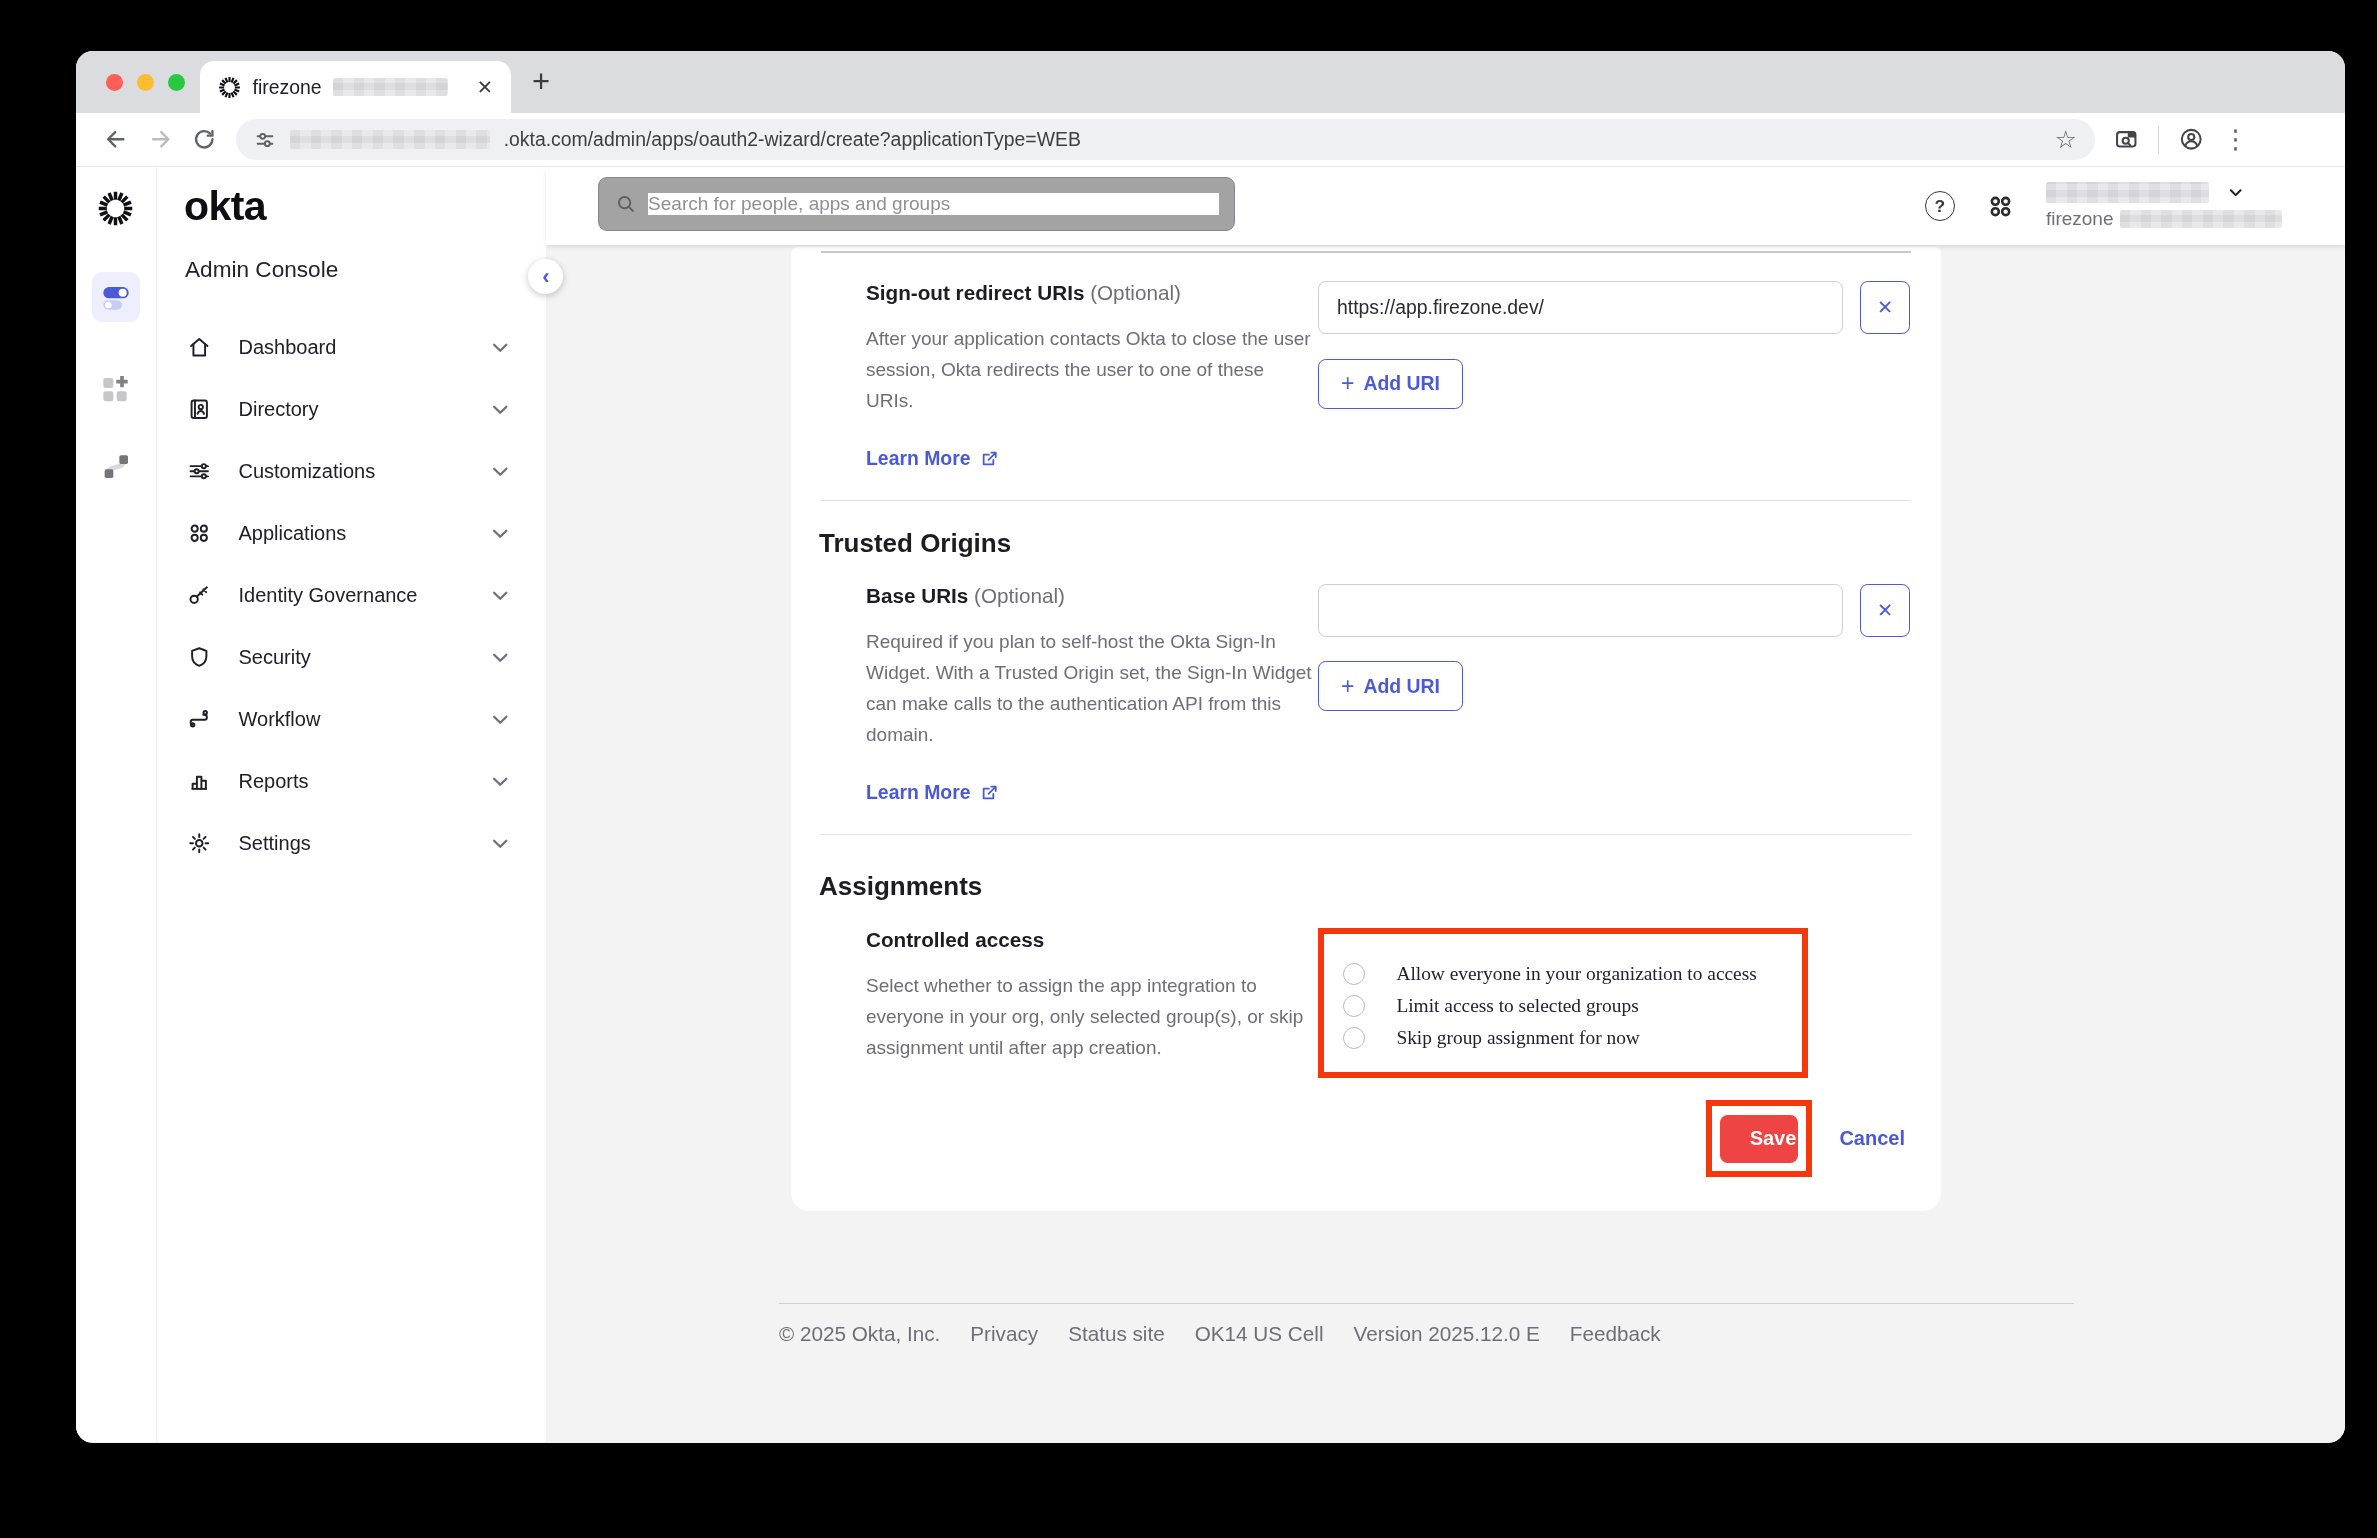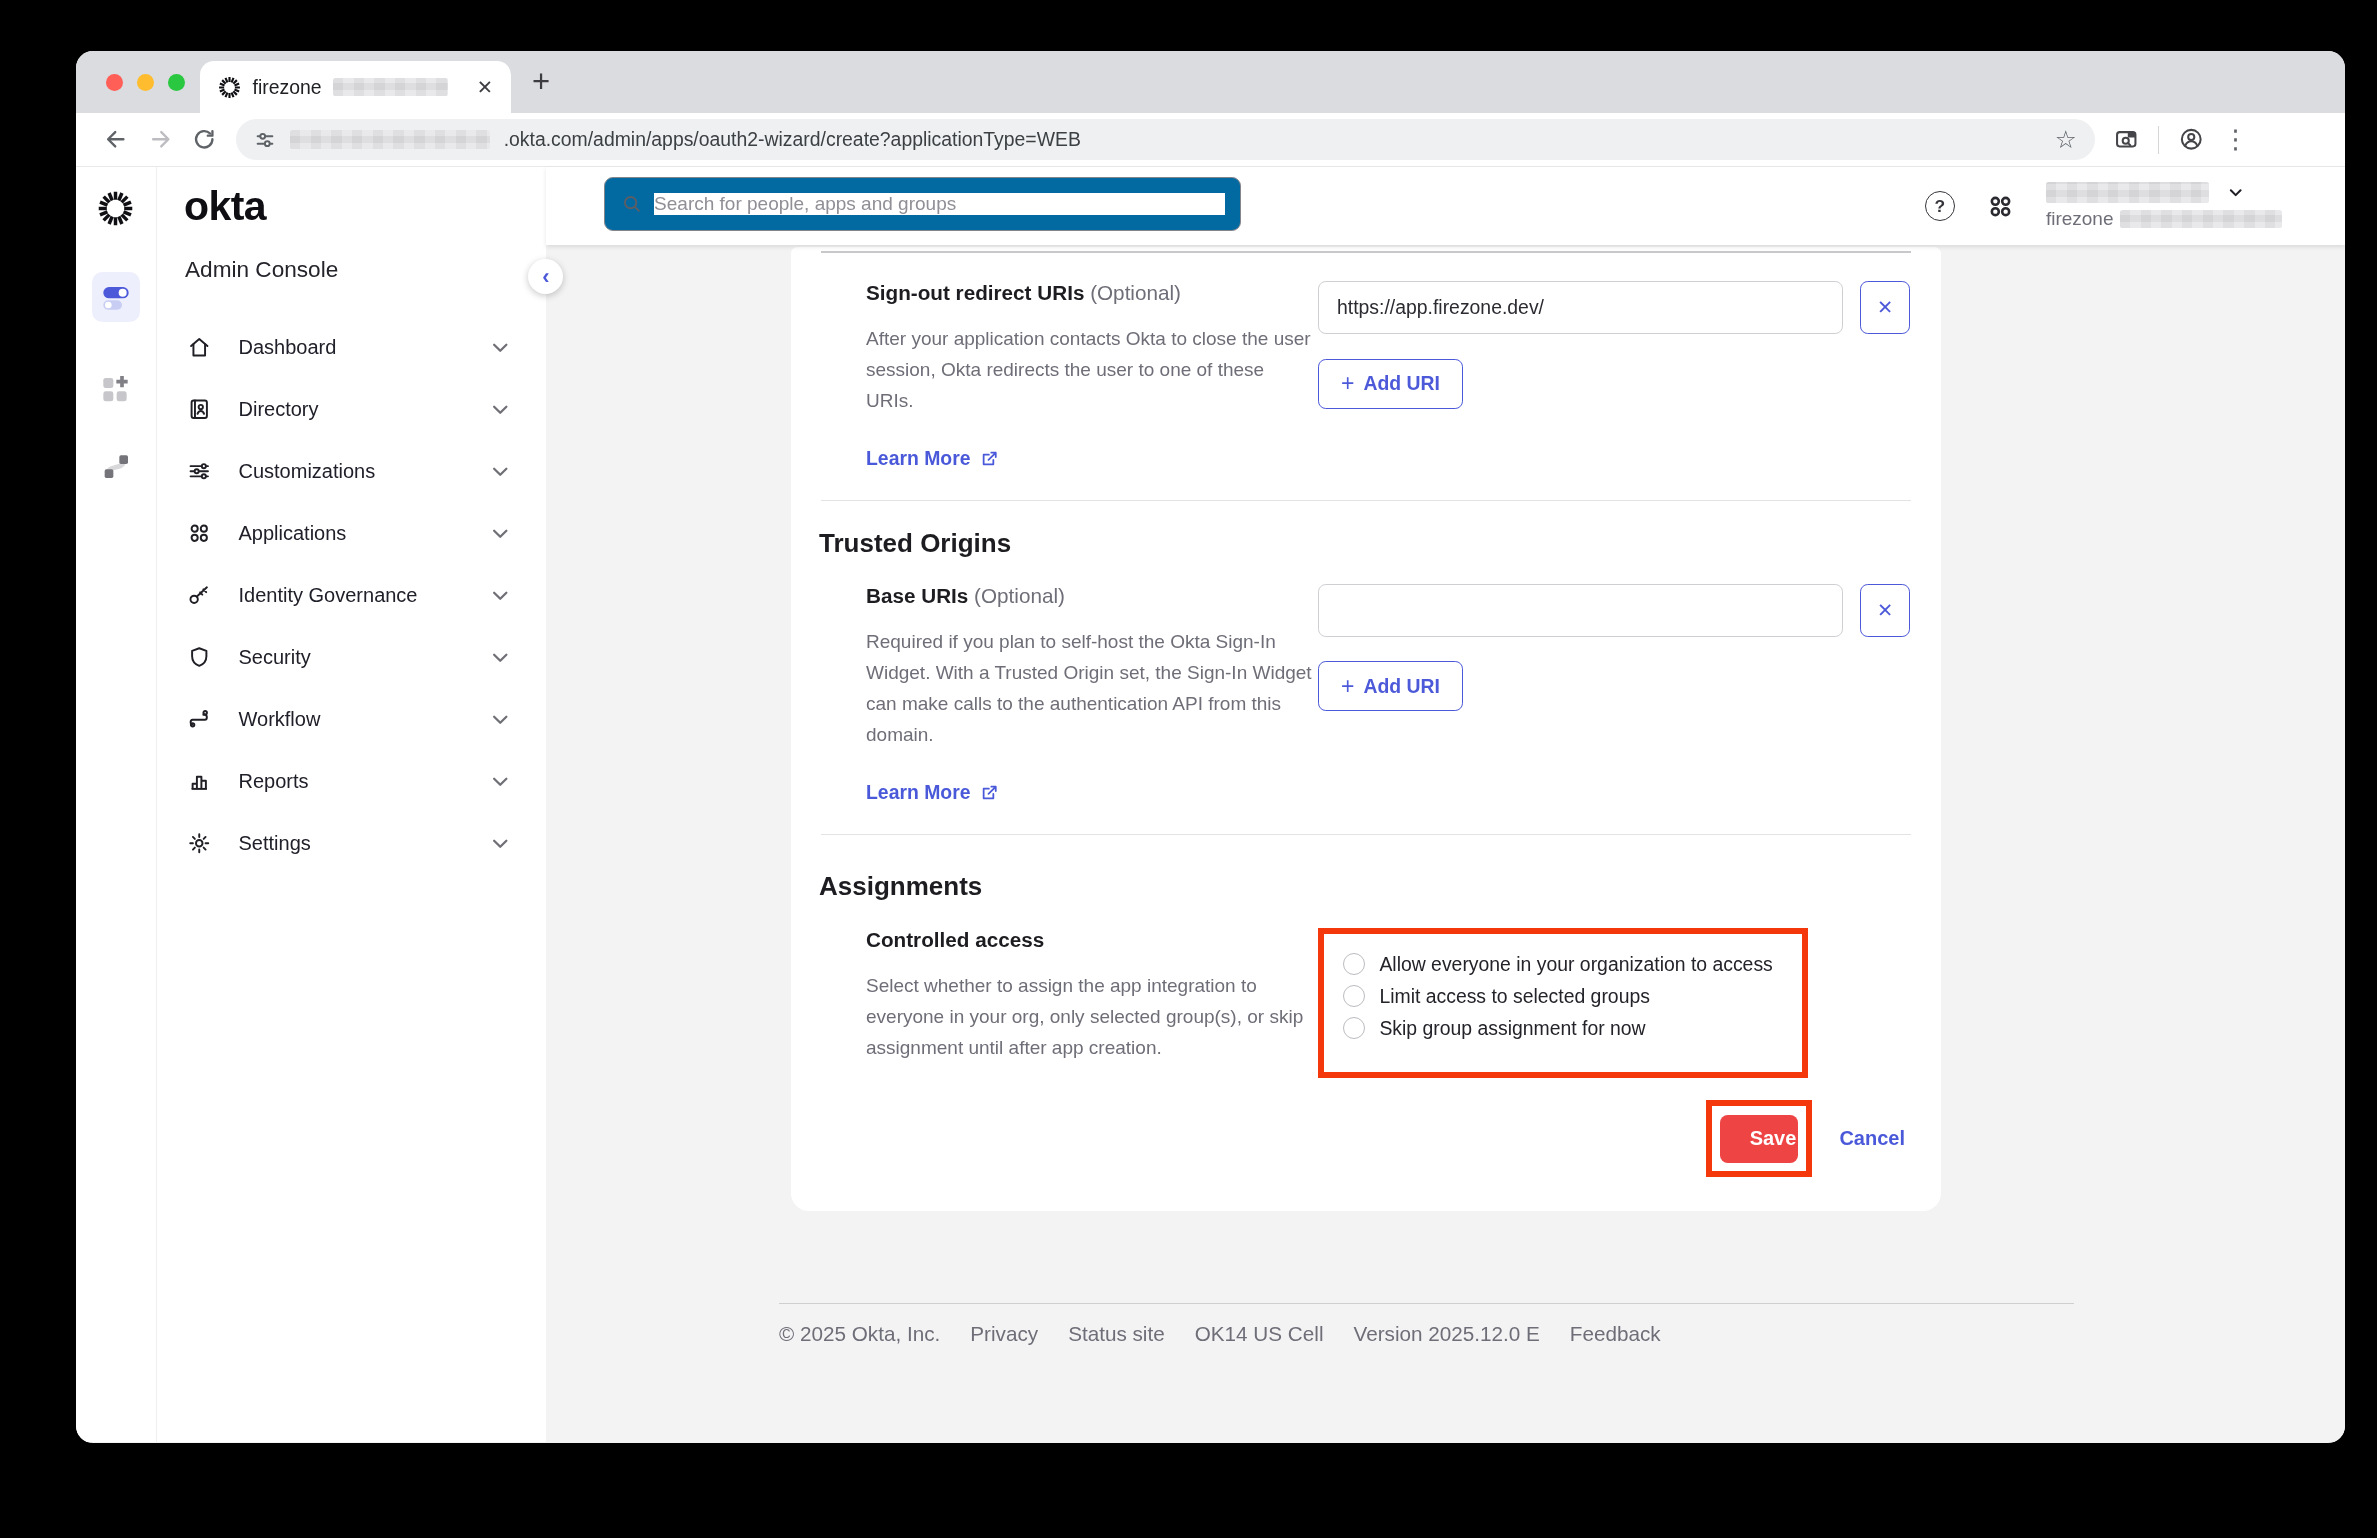--- a/index.html
+++ b/index.html
@@ -38,21 +38,21 @@
   .console-title { position:absolute; left:28px; top:90px; font-size:22.6px; font-weight:500; color:#24242b; }
   .collapse { position:absolute; right:-17.4px; top:92px; width:35px; height:35px; border-radius:50%; background:#fff; box-shadow:0 1.9px 7.8px rgba(0,0,0,.22); display:flex; align-items:center; justify-content:center; z-index:6; font-size:22px; font-weight:700; color:#4c59d9; }
   .nav { position:absolute; top:149px; left:0; right:0; }
   .nav-item { height:62px; display:flex; align-items:center; padding:0 34px 0 30px; cursor:pointer; }
   .nav-item svg { width:24.5px; height:24.5px; flex:0 0 auto; }
   .nav-label { margin-left:27px; font-size:20px; color:#20202a; flex:1; }
   .nav-chev { width:18px; height:18px; }
 
   .main { flex:1; position:relative; background:#f3f3f4; }
   .main-header { height:78px; background:#fff; box-shadow:0 1.9px 4.5px rgba(0,0,0,.1); position:relative; z-index:3; }
-  .search { position:absolute; left:58px; top:10.3px; width:637px; height:54px; border:1.3px solid #85858c; border-radius:9px; background:#0369a1; display:flex; align-items:center; gap:11.6px; padding:0 15.5px; }
+  .search { position:absolute; left:52px; top:10.3px; width:637px; height:54px; border:1.3px solid #85858c; border-radius:9px; background:#a3a3a3; display:flex; align-items:center; gap:11.6px; padding:0 15.5px; }
   .search svg { width:22px; height:22px; }
   .search input { border:none; outline:none; flex:1; font-size:19px; color:#24242b; font-family:"Liberation Sans",sans-serif; }
   .search input::placeholder { color:#8f8f96; }
   .head-right { position:absolute; right:63px; top:0; height:78px; display:flex; align-items:center; gap:30px; }
   .help-circle { width:30px; height:30px; border:1.9px solid #35353b; border-radius:50%; display:flex; align-items:center; justify-content:center; font-size:17.4px; font-weight:700; color:#35353b; }
   .acct { display:flex; flex-direction:column; gap:5.2px; }
   .acct-top { display:flex; align-items:center; gap:17px; }
   .acct-redact1 { width:163px; height:20.7px; }
   .acct-bottom { display:flex; align-items:center; gap:6.5px; }
   .org-name { font-size:19px; color:#6e6e78; }
@@ -73,21 +73,21 @@
   .input-row { display:flex; gap:17px; align-items:flex-end; }
   .uri-input { flex:1; height:53px; border:1.3px solid #cfcfd3; border-radius:7.8px; font-size:19.4px; color:#2b2b31; padding:0 18px; font-family:"Liberation Sans",sans-serif; outline:none; background:#fff; }
   .xbtn { width:50px; height:53px; border:1.6px solid #4c59d9; border-radius:7.8px; background:#fff; color:#4c59d9; font-size:19.4px; display:flex; align-items:center; justify-content:center; cursor:pointer; }
   .adduri { margin-top:24.5px; height:50px; padding:0 22px; border:1.6px solid #4c59d9; border-radius:7.8px; background:#fff; color:#4c59d9; font-size:19.4px; font-weight:700; display:inline-flex; align-items:center; gap:9px; cursor:pointer; }
   .adduri .plus { font-size:23px; font-weight:400; }
   .divider { border:none; border-top:1.3px solid #e3e3e6; margin:0 30px; }
   .secthead { font-size:26px; font-weight:700; color:#1d1d21; margin:27px 28px 0; }
   .secthead.assign { margin-top:36px; }
 
   .redbox { border:6.5px solid #f4380b; background:#fff; padding:19.4px 19.4px 23px; width:fit-content; min-width:490px; }
-  .opt-row { display:flex; align-items:flex-start; gap:14px; height:32px; }
+  .opt-row { display:flex; align-items:flex-end; gap:31px; height:32px;font-family:Liberation Serif, serif; }
   .radio { width:22px; height:22px; border:1.9px solid #bcbcc1; border-radius:50%; background:#fff; flex:0 0 auto; }
   .opt-label { font-size:19.4px; color:#23232a; }
 
   .saverow { display:flex; justify-content:flex-end; align-items:center; gap:27px; padding:13px 36px 34px; }
   .redbox-save { border:6.5px solid #f4380b; padding:8.4px; }
   .savebtn { width:78px; height:48px; background:#ef4444; color:#fff; font-size:20px; font-weight:700; border:none; border-radius:7.8px; cursor:pointer; font-family:"Liberation Sans",sans-serif;padding-left:28px; }
   .cancel { font-size:20px; font-weight:700; color:#4a59d9; cursor:pointer; }
 
   
   .footer { position:absolute; left:233px; top:1136px; width:1295px; }

